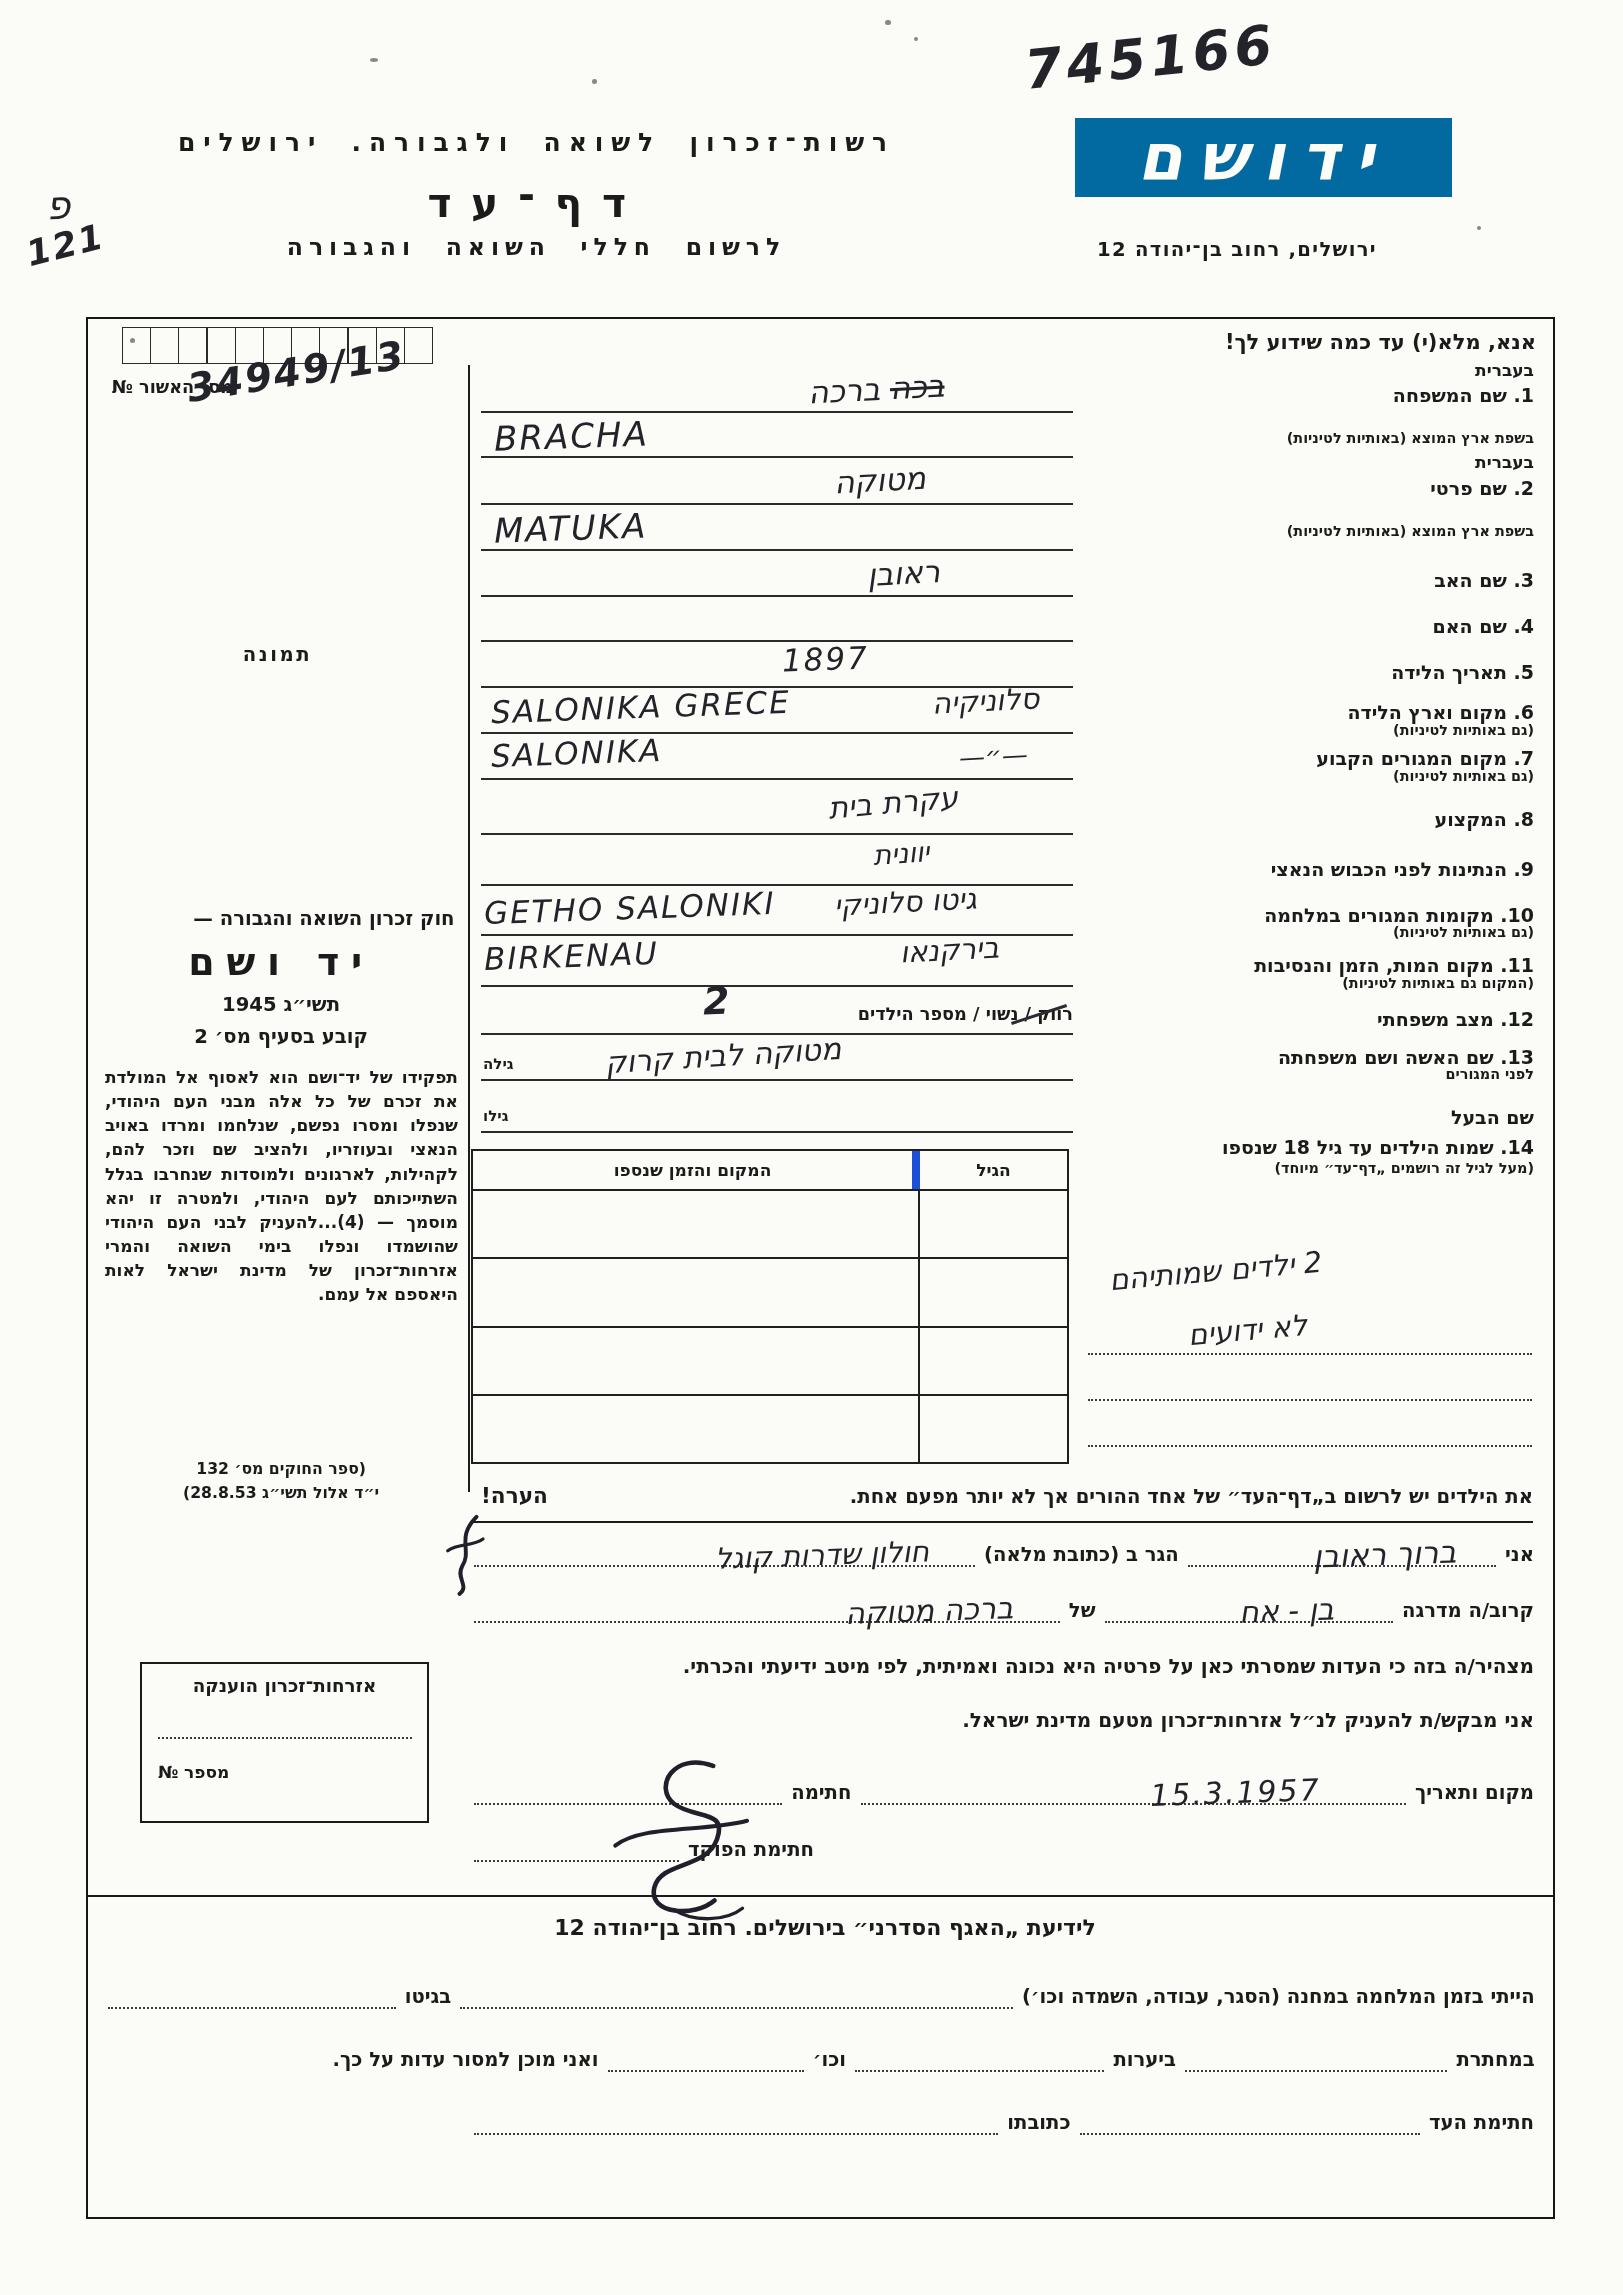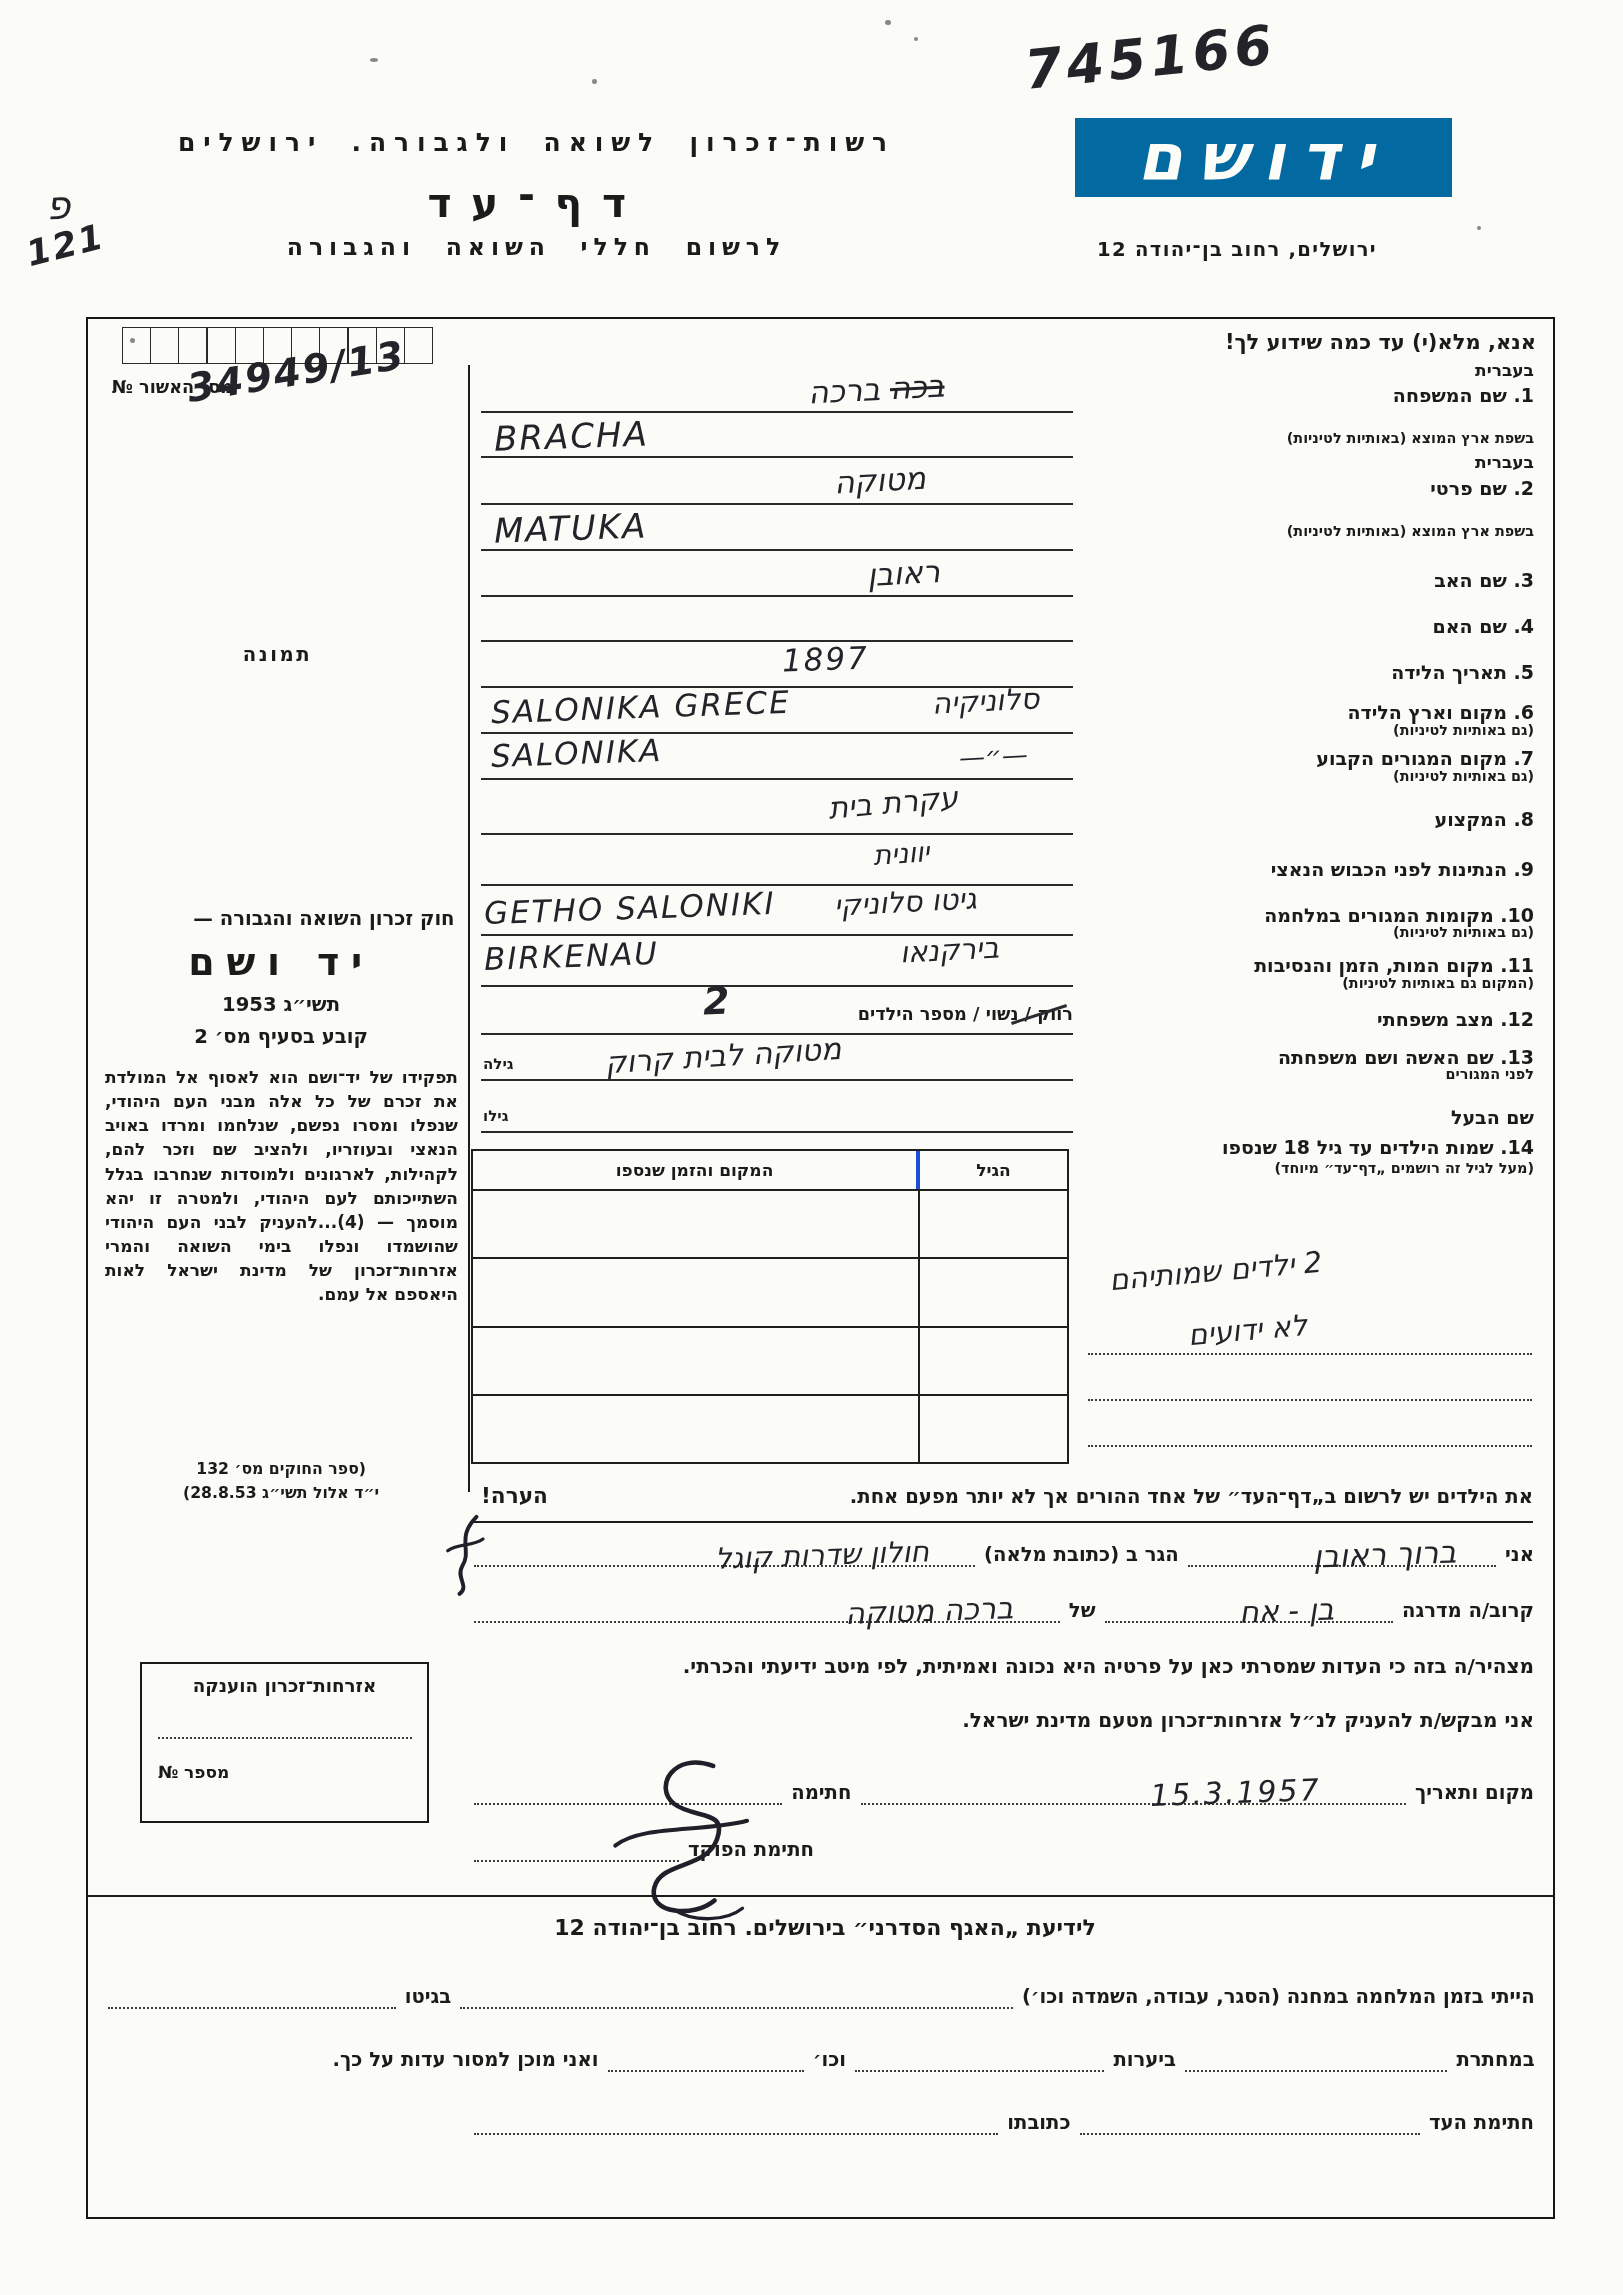--- a/index.html
+++ b/index.html
@@ -71,21 +71,21 @@
     </div>
     <div class="abs b" style="left:23.6px;top:58px;font-size:17.7px;">מס׳ האשור №</div>
     <div class="hwl" style="left:98px;top:30px;font-size:39px;transform:rotate(-9deg);font-weight:bold;">34949/13</div>
 
     <div class="abs" style="left:380px;top:46px;width:2px;height:1127px;background:#1c1c1c;"></div>
 
     <div class="abs b ctr" style="left:65px;top:324px;width:249px;font-size:19.6px;letter-spacing:2.6px;">תמונה</div>
 
     <div class="abs b" style="left:19.6px;top:588px;width:347px;font-size:19.6px;">חוק זכרון השואה והגבורה —</div>
     <div class="abs b ctr" style="left:19.6px;top:621px;width:347px;font-size:38px;letter-spacing:11.8px;">יד ושם</div>
-    <div class="abs b ctr" style="left:19.6px;top:674px;width:347px;font-size:19.6px;">תשי״ג 1953</div>
+    <div class="abs b ctr" style="left:19.6px;top:674px;width:347px;font-size:19.6px;">תשי״ג 1945</div>
     <div class="abs b ctr" style="left:19.6px;top:706px;width:347px;font-size:19.6px;">קובע בסעיף מס׳ 2</div>
     <div class="abs b" style="left:17px;top:746px;width:353px;font-size:17px;line-height:1.42;text-align:justify;">תפקידו של יד־ושם הוא לאסוף אל המולדת את זכרם של כל אלה מבני העם היהודי, שנפלו ומסרו נפשם, שנלחמו ומרדו באויב הנאצי ובעוזריו, ולהציב שם וזכר להם, לקהילות, לארגונים ולמוסדות שנחרבו בגלל השתייכותם לעם היהודי, ולמטרה זו יהא מוסמך — (4)...להעניק לבני העם היהודי שהושמדו ונפלו בימי השואה והמרי אזרחות־זכרון של מדינת ישראל לאות היאספם אל עמם.</div>
     <div class="abs b ctr" style="left:19.6px;top:1140px;width:347px;font-size:15.7px;">(ספר החוקים מס׳ 132</div>
     <div class="abs b ctr" style="left:19.6px;top:1164px;width:347px;font-size:15.7px;">י״ד אלול תשי״ג 28.8.53)</div>
 
     <div class="abs" style="left:52px;top:1343px;width:285px;height:157px;border:2px solid #1a1a1a;">
       <div class="abs b ctr" style="left:0;top:10.5px;width:100%;font-size:18.3px;">אזרחות־זכרון הוענקה</div>
       <div class="dln" style="left:15.7px;top:73px;width:254px;"></div>
       <div class="row" style="left:15.7px;top:98px;width:254px;height:35px;flex-direction:column;">
         <span class="rl" style="font-size:17px;">מספר №</span>
@@ -159,21 +159,21 @@
     <div class="hw" style="left:785px;top:518px;font-size:27.5px;transform:rotate(-4deg);">יוונית</div>
     <div class="hwl" style="left:396px;top:571px;font-size:31px;">GETHO SALONIKI</div>
     <div class="hw" style="left:746px;top:566px;font-size:29px;">גיטו סלוניקי</div>
     <div class="hwl" style="left:396px;top:619px;font-size:31px;">BIRKENAU</div>
     <div class="hw" style="left:812px;top:614px;font-size:29px;">בירקנאו</div>
     <div class="hwl" style="left:615px;top:660px;font-size:38px;font-weight:bold;">2</div>
     <div class="hw" style="left:517px;top:719px;font-size:30px;transform:rotate(-3.5deg);">מטוקה לבית קרוק</div>
 
     <div class="abs" style="left:383px;top:830px;width:594px;height:311px;border:2px solid #1f1f1f;display:grid;grid-template-columns:147px 1fr;grid-template-rows:38px 1fr 1fr 1fr 1fr;">
       <div class="tc tc-age" style="border-left:none;">הגיל</div>
-      <div class="tc" style="border-right:4px solid #1d4ed8;">המקום והזמן שנספו</div>
+      <div class="tc" style="border-right:8px solid #1d4ed8;">המקום והזמן שנספו</div>
       <div class="tc tc-row"></div>
       <div class="tc tc-row" style="border-right:2px solid #1f1f1f;"></div>
       <div class="tc tc-row"></div>
       <div class="tc tc-row" style="border-right:2px solid #1f1f1f;"></div>
       <div class="tc tc-row"></div>
       <div class="tc tc-row" style="border-right:2px solid #1f1f1f;"></div>
       <div class="tc tc-row"></div>
       <div class="tc tc-row" style="border-right:2px solid #1f1f1f;"></div>
     </div>
 

